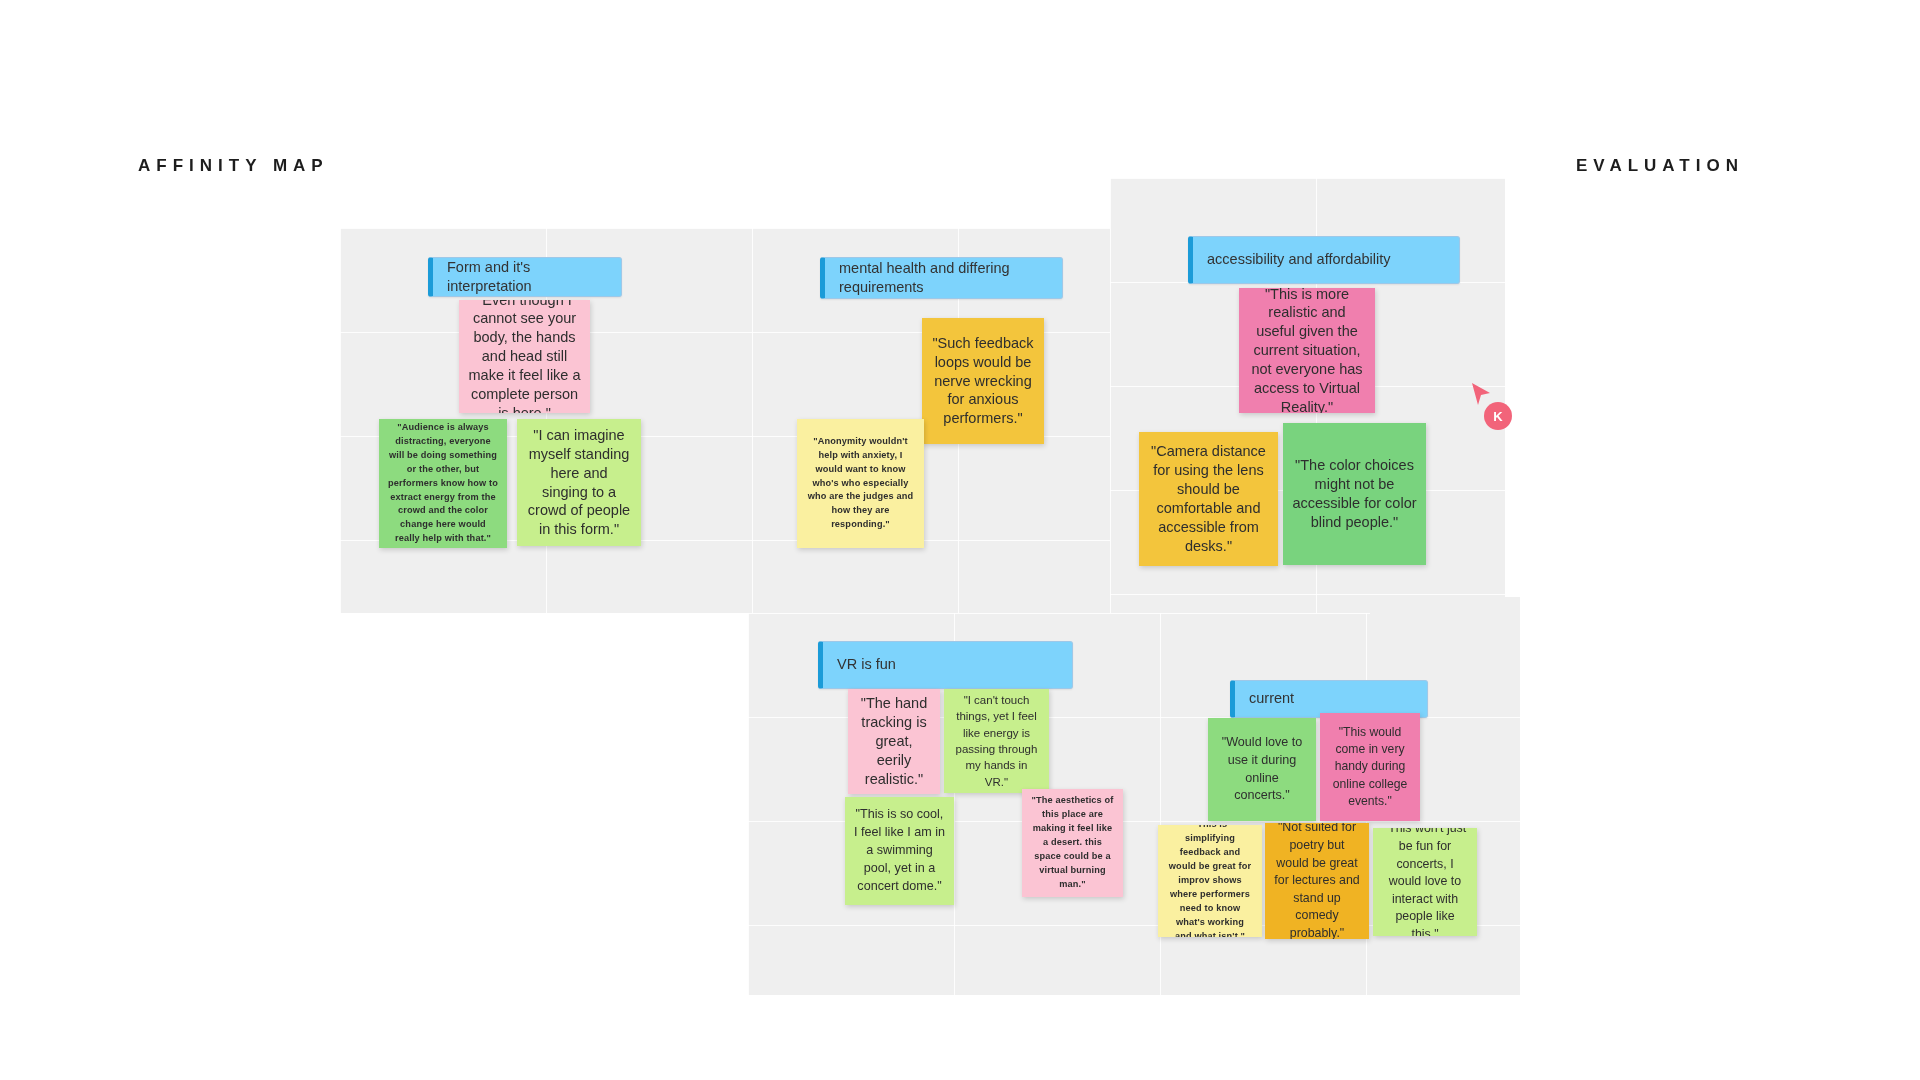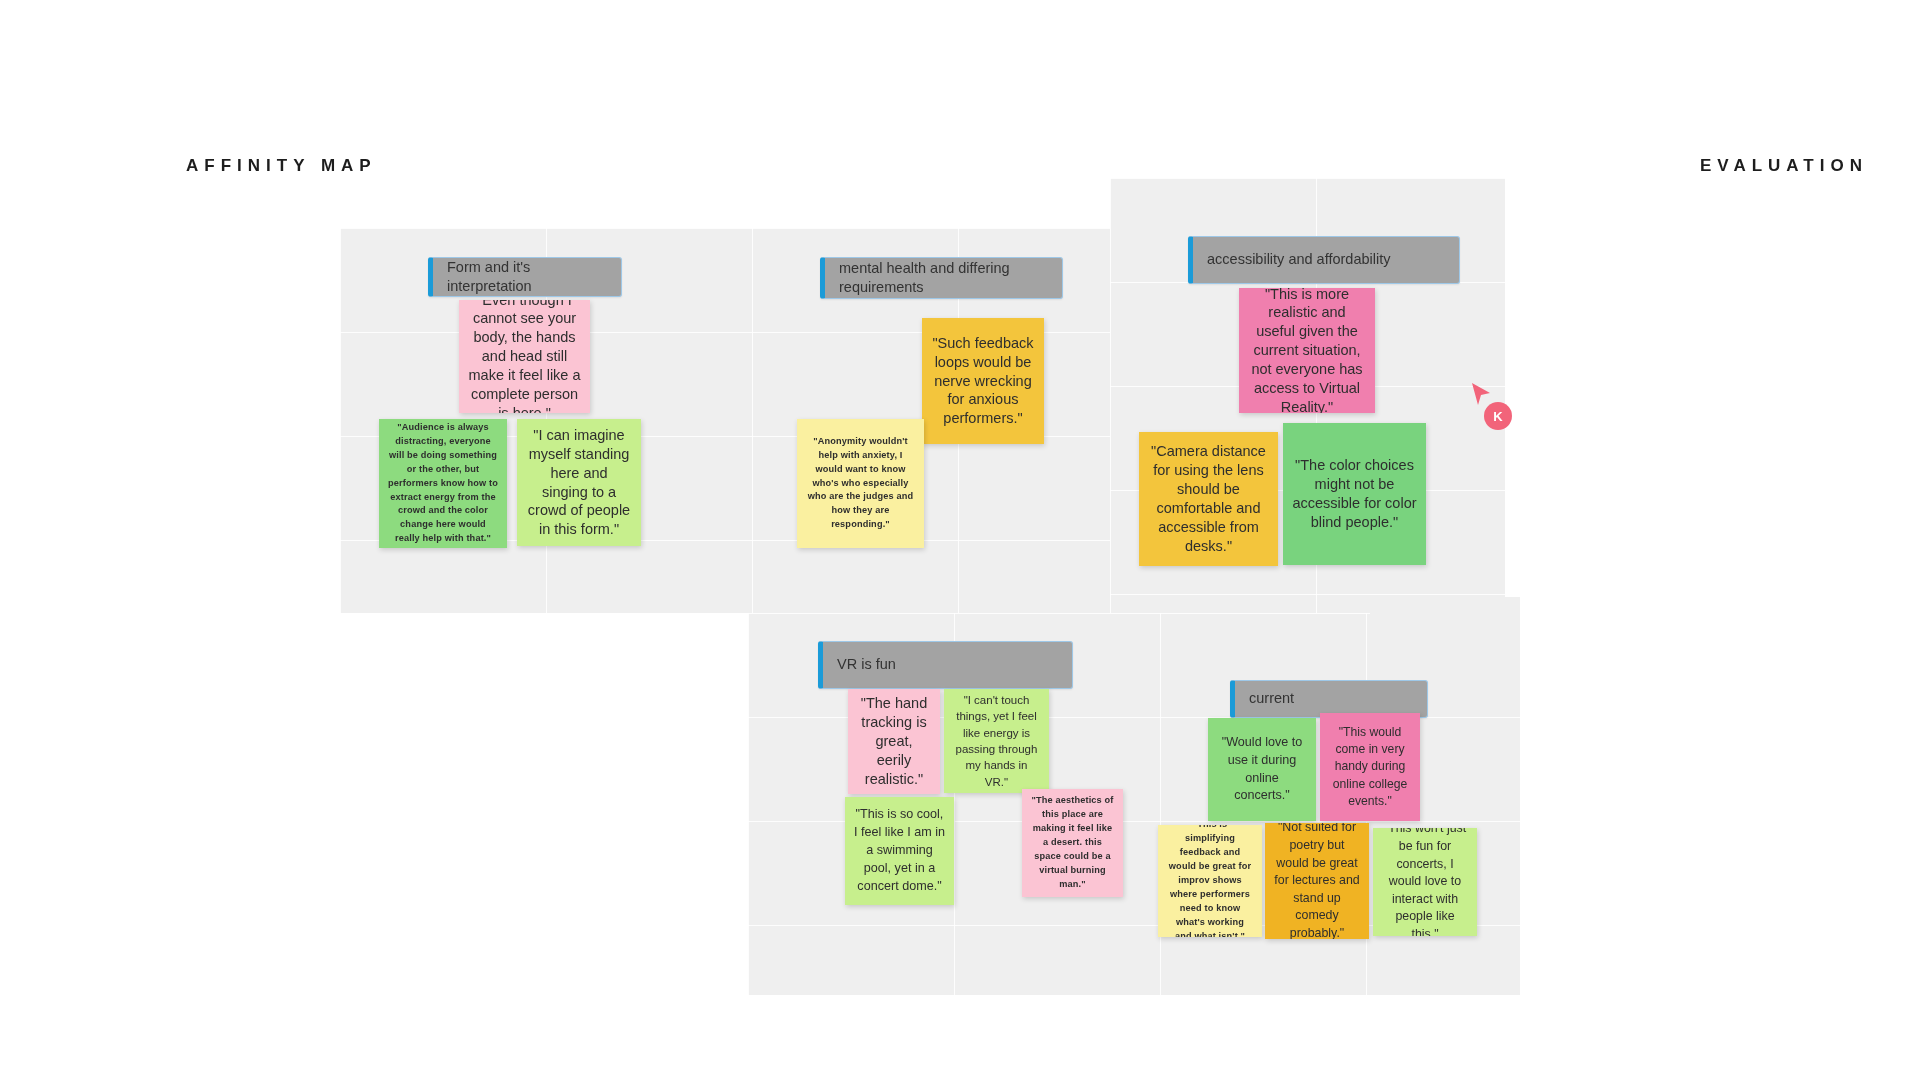--- a/index.html
+++ b/index.html
@@ -4,42 +4,42 @@
 <style>
   * { margin:0; padding:0; box-sizing:border-box; }
   html,body { width:1920px; height:1080px; background:#ffffff; overflow:hidden; }
   body { font-family:"Liberation Sans", sans-serif; }
 
   .page { position:relative; width:1920px; height:1080px; background:#ffffff; }
 
   
   .board-title {
     position:absolute; font-size:17px; font-weight:700; letter-spacing:6px;
-    color:#1d1d1d; font-family:"Liberation Sans", sans-serif; white-space:nowrap;margin-left:48px;
+    color:#1d1d1d; font-family:"Liberation Sans", sans-serif; white-space:nowrap;
   }
   #title-left  { left:138px; top:156px; }
-  #title-right { left:1652px; top:156px; }
+  #title-right { left:1576px; top:156px; }
 
   
   .frame { position:absolute; background:#efefef; }
   .frame .grid {
     position:absolute; inset:0;
     background-image:
       linear-gradient(to right, rgba(255,255,255,.85) 1px, transparent 1px),
       linear-gradient(to bottom, rgba(255,255,255,.85) 1px, transparent 1px);
     background-size:206px 104px;
   }
   #frame-a { left:340px; top:228px;  width:790px;  height:385px; }
   #frame-b { left:1110px; top:178px; width:395px;  height:435px; }
   #frame-c { left:748px;  top:613px; width:772px;  height:382px; }
   #frame-d { left:1370px; top:597px; width:150px;  height:18px; }
 
   
   .cluster-head {
-    position:absolute; background:#a3a3a3;
+    position:absolute; background:#7dd3fc;
     border:1px solid #9ec8e8; border-left:5px solid #1b9bd8;
     border-radius:3px; display:flex; align-items:center;
     padding:0 14px; color:#333333; font-size:14.5px; line-height:1.32;
     box-shadow:0 1px 2px rgba(0,0,0,.07);
   }
 
   
   .note {
     position:absolute; display:flex; align-items:center; justify-content:center;
     text-align:center; color:#2e2e2e; padding:8px 9px;

